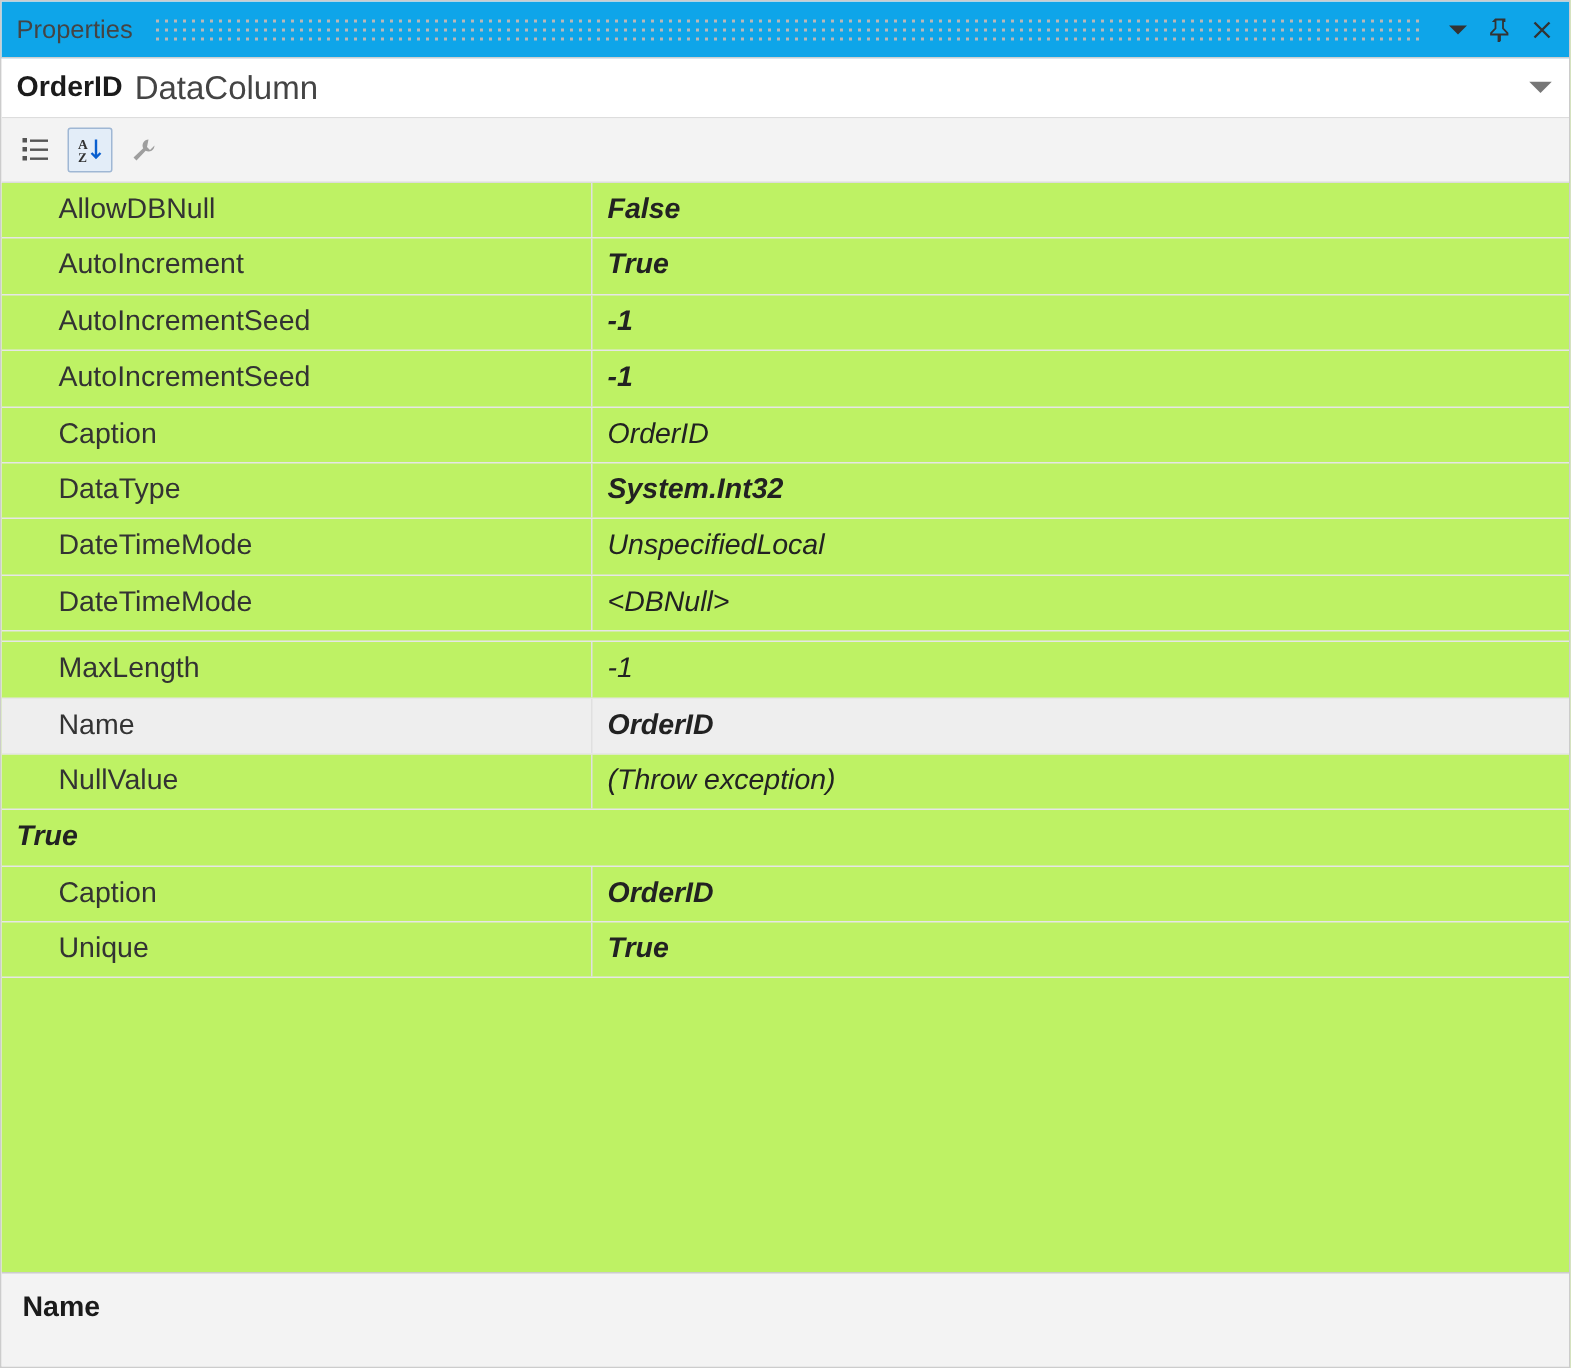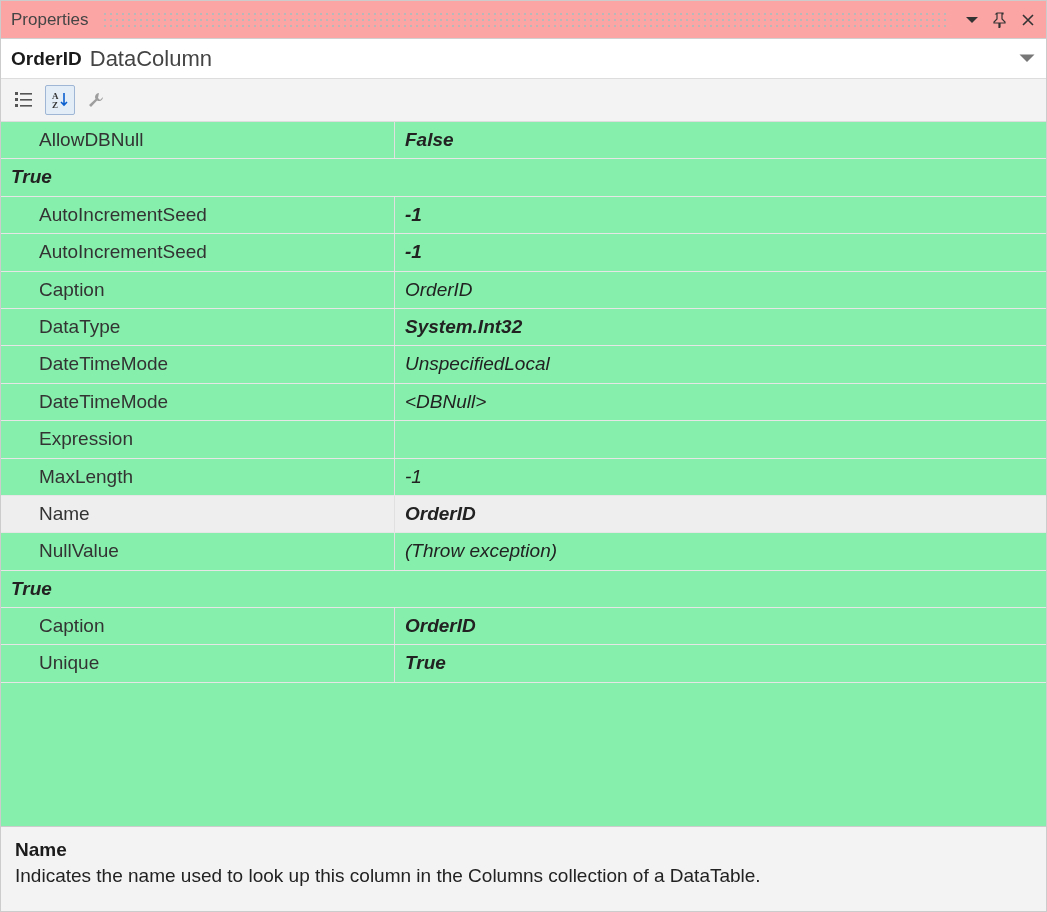--- a/index.html
+++ b/index.html
@@ -12,21 +12,21 @@
     width: 1047px;
     height: 912px;
     border: 1px solid #ccc;
     display: flex;
     flex-direction: column;
     overflow: hidden;
   }
   .titlebar {
     display: flex;
     align-items: center;
-    background: #fca5a5;
+    background: #0ea5e9;
     border-bottom: 1px solid #d0d0d0;
     height: 38px;
     padding: 0 6px 0 10px;
     font-size: 17px;
     color: #444;
   }
   .titlebar .title { margin-right: 8px; color:#444; }
   .titlebar .gripper {
     flex: 1;
     height: 18px;
@@ -72,21 +72,21 @@
     display: inline-flex; align-items:center; justify-content:center;
     border: 1px solid transparent;
     border-radius: 2px;
     cursor: pointer;
   }
   .tool-btn.active { border-color: #9fb7d4; background: #e3edf8; }
   .tool-btn svg { width: 20px; height: 20px; }
   .grid {
     flex: 1;
     overflow: auto;
-    background: #86efac;
+    background: #bef264;
   }
   .row {
     display: flex;
     font-size: 19px;
     line-height: 1.6;
     border-bottom: 1px solid #e6e6e6;
   }
   .row.sel { background: #eeeeee; }
   .cell-label {
     width: 394px;
@@ -167,20 +167,21 @@
     </svg>
   </span>
 </div>
 
 <div class="grid" id="prop-grid">
     <div class="row">
       <div class="cell-label">AllowDBNull</div>
       <div class="cell-value bold">False</div>
     </div>
     <div class="row">
+      <div class="cell-label">AutoIncrement</div>
       <div class="cell-value bold">True</div>
     </div>
     <div class="row">
       <div class="cell-label">AutoIncrementSeed</div>
       <div class="cell-value bold">-1</div>
     </div>
     <div class="row">
       <div class="cell-label">AutoIncrementSeed</div>
       <div class="cell-value bold">-1</div>
     </div>
@@ -194,21 +195,20 @@
     </div>
     <div class="row">
       <div class="cell-label">DateTimeMode</div>
       <div class="cell-value">UnspecifiedLocal</div>
     </div>
     <div class="row">
       <div class="cell-label">DateTimeMode</div>
       <div class="cell-value">&lt;DBNull&gt;</div>
     </div>
     <div class="row">
-      <div class="cell-label">Expression</div>
       <div class="cell-value"></div>
     </div>
     <div class="row">
       <div class="cell-label">MaxLength</div>
       <div class="cell-value">-1</div>
     </div>
     <div class="row sel">
       <div class="cell-label">Name</div>
       <div class="cell-value bold">OrderID</div>
     </div>
@@ -224,14 +224,13 @@
       <div class="cell-value bold">OrderID</div>
     </div>
     <div class="row">
       <div class="cell-label">Unique</div>
       <div class="cell-value bold">True</div>
     </div>
   </div>
 
 <div class="desc">
   <div class="d-title">Name</div>
-  <div class="d-text">Indicates the name used to look up this column in the Columns collection of a DataTable.</div>
 </div>
 
 </body></html>

